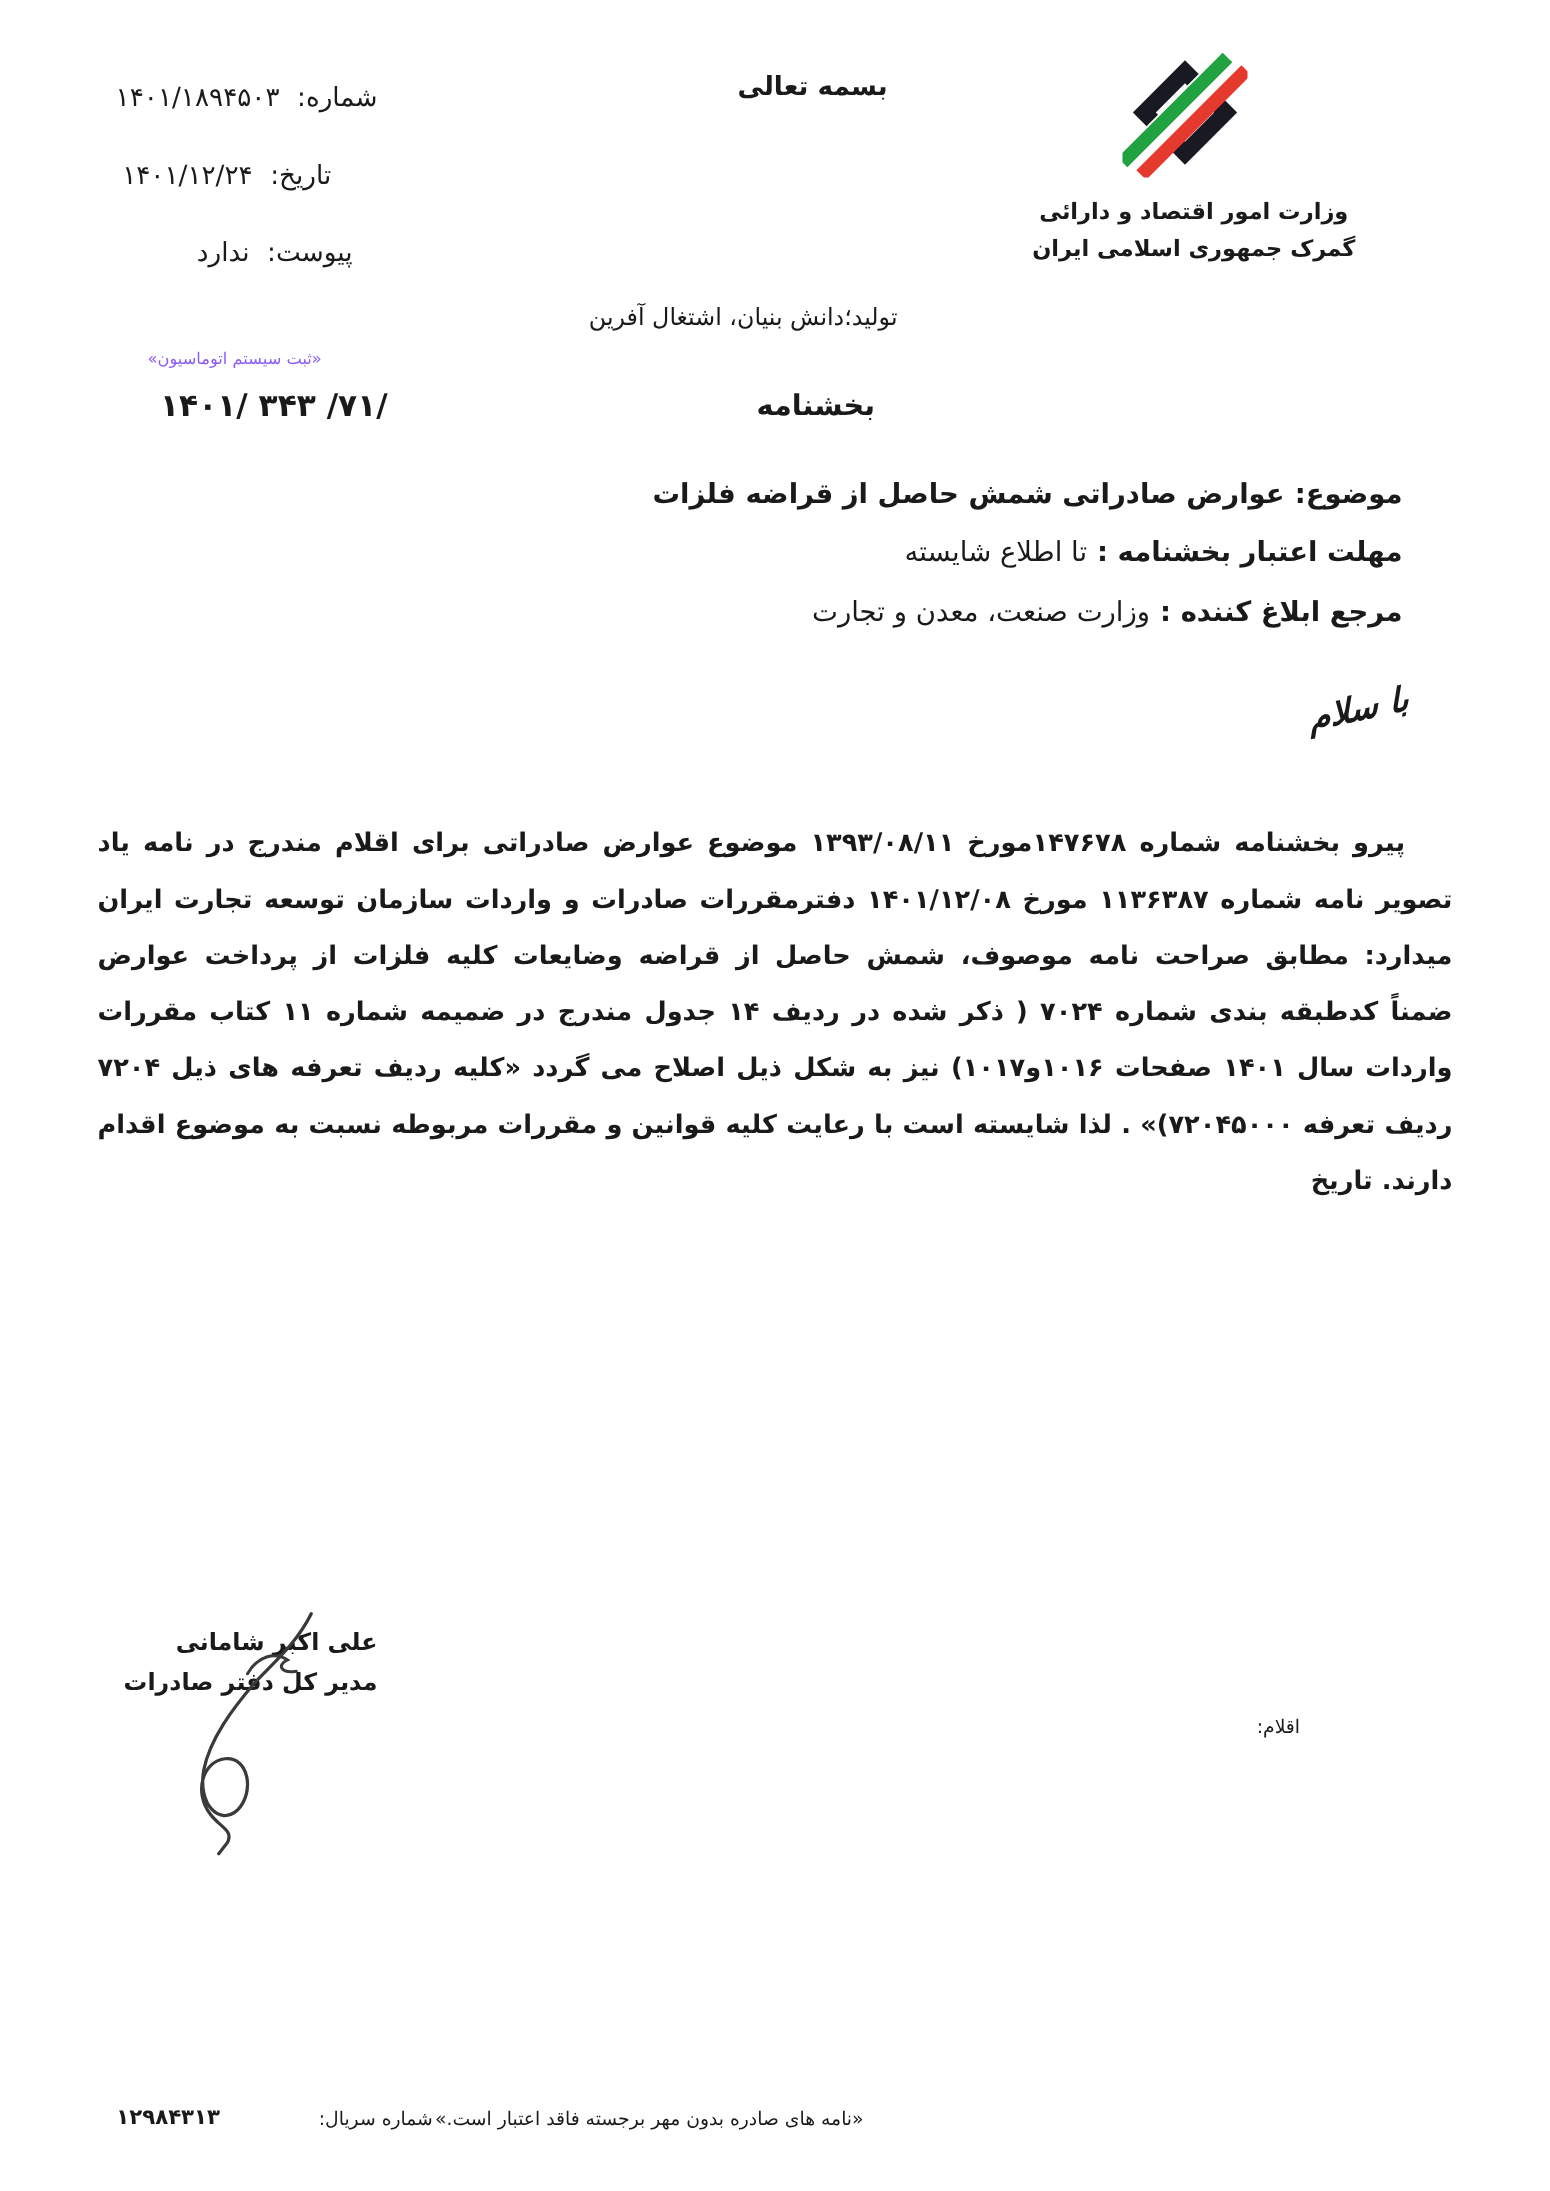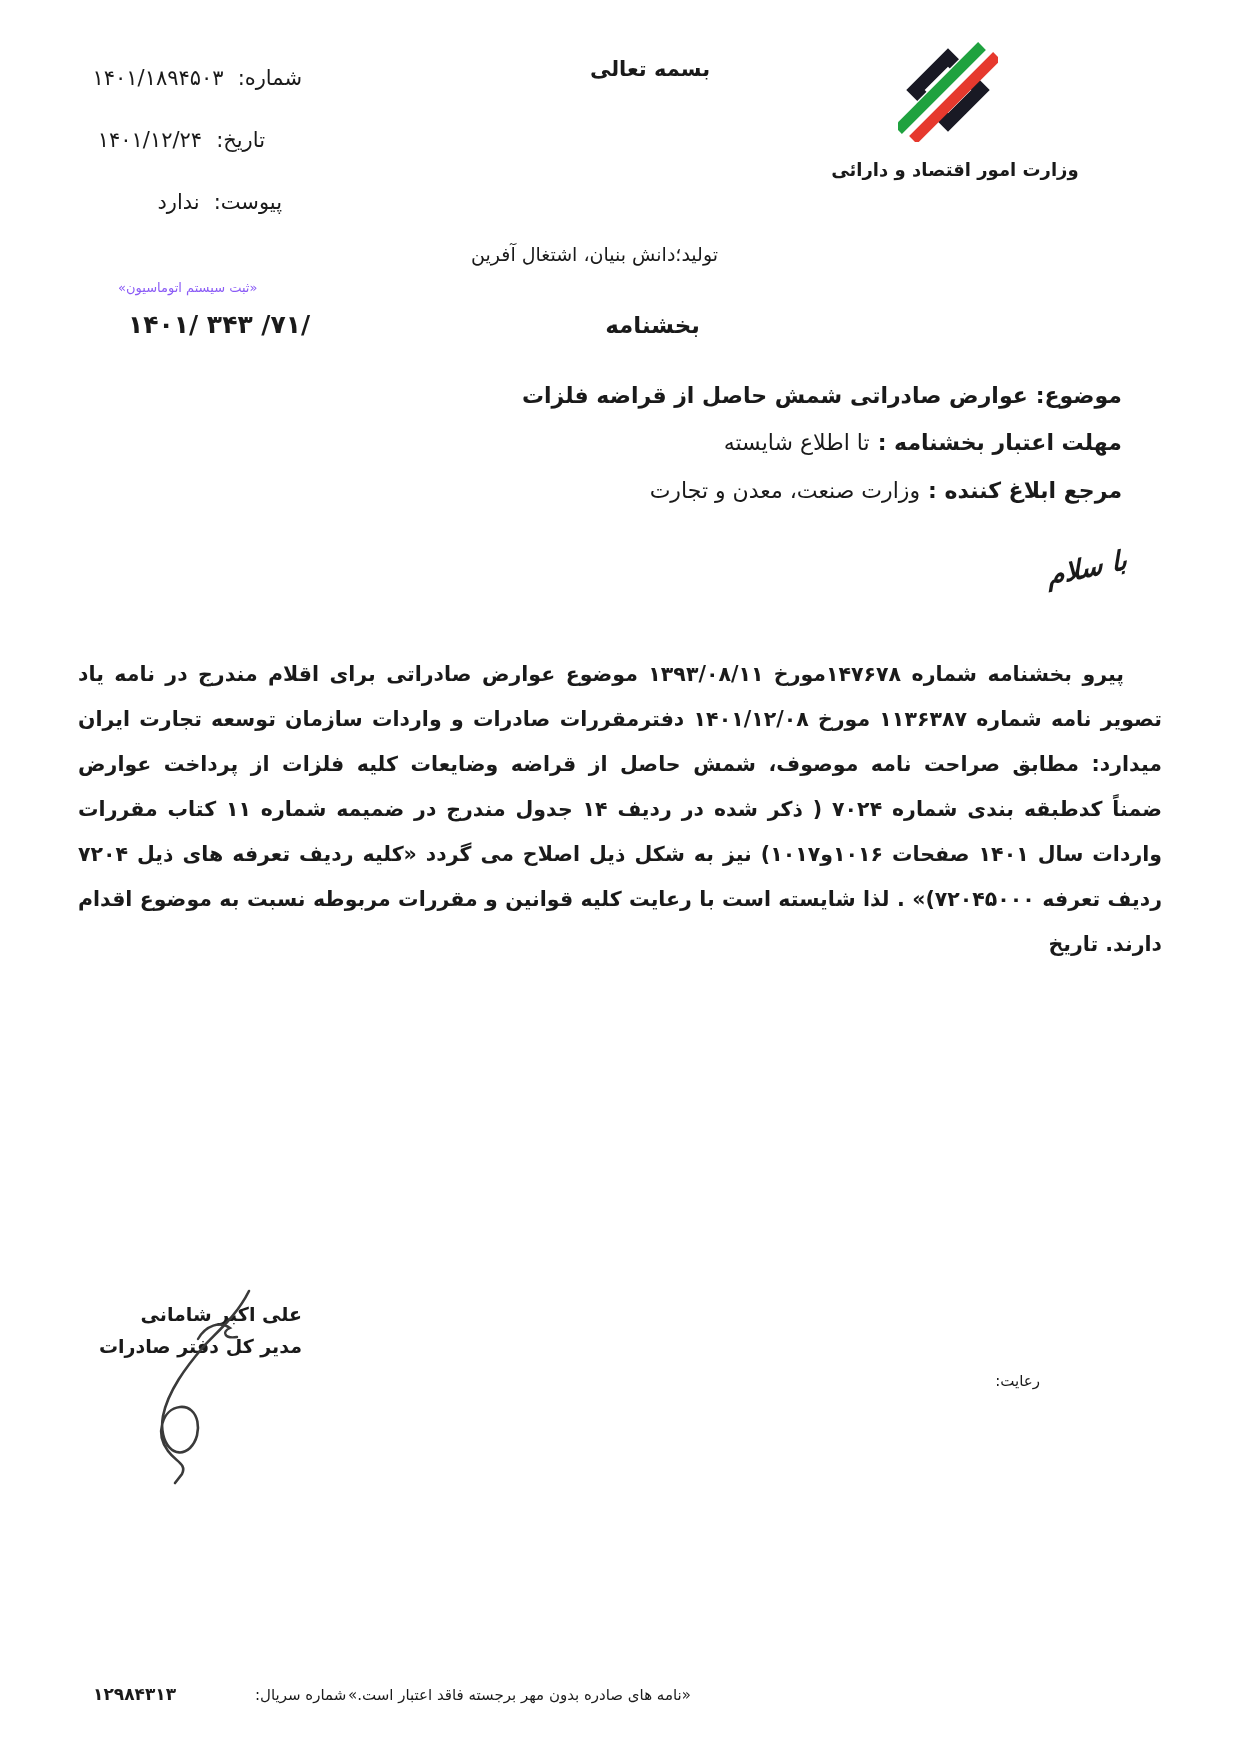--- a/index.html
+++ b/index.html
@@ -49,20 +49,21 @@
 
   <svg class="abs" style="top:38px;left:898px;" width="100" height="104" viewBox="0 0 100 104" aria-hidden="true">
     <rect x="27" y="29" width="46" height="46" fill="none" stroke-width="13" transform="rotate(45 50 52)" stroke="#191924"></rect>
     <line x1="2" y1="100" x2="98" y2="4" stroke="#ffffff" stroke-width="28"></line>
     <line x1="0" y1="92" x2="84" y2="8" stroke-width="11" stroke="#1fa23f"></line>
     <line x1="15" y1="102" x2="99" y2="18" stroke-width="11" stroke="#e6392e"></line>
   </svg>
 
   <div class="abs org-block" style="top:155px;left:790px;">
     <div>وزارت امور اقتصاد و دارائی</div>
+    <div>گمرک جمهوری اسلامی ایران</div>
   </div>
 
   <div class="abs meta-line" style="top:66px;right:938px;">
     <span class="lbl">شماره:</span><span class="val">۱۴۰۱/۱۸۹۴۵۰۳</span>
   </div>
   <div class="abs meta-line" style="top:128px;right:975px;">
     <span class="lbl">تاریخ:</span><span class="val">۱۴۰۱/۱۲/۲۴</span>
   </div>
   <div class="abs meta-line" style="top:190px;right:958px;">
     <span class="lbl">پیوست:</span><span class="val">ندارد</span>
@@ -96,19 +97,19 @@
       <div class="body-line last">دارند. تاریخ</div>
     </div>
 
   <div class="abs sig-name" style="top:1303px;right:938px;">علی اکبر شامانی</div>
   <div class="abs sig-title" style="top:1335px;right:938px;">مدیر کل دفتر صادرات</div>
   <svg class="abs sig-svg" style="top:1155px;left:118px;" width="160" height="330" viewBox="0 0 160 330" aria-hidden="true">
     <path d="M80,184 c8,-14 22,-18 32,-11 c-9,4 -5,11 7,9" fill="none" stroke="#3a3a3a" stroke-width="2.4" stroke-linecap="round"></path>
     <path d="M131,136 C119,160 101,175 86,191 C68,212 50,236 45,261 C40,289 58,306 72,293 C86,279 81,250 62,252 C44,254 37,279 50,296 C58,307 69,309 64,319 L57,328" fill="none" stroke="#3a3a3a" stroke-width="2.6" stroke-linecap="round"></path>
   </svg>
 
-  <div class="abs cc-label" style="top:1372px;right:200px;">رعایت:</div>
+  <div class="abs cc-label" style="top:1372px;right:200px;">اقلام:</div>
 
   <div class="abs serial-value" style="top:1684px;left:93px;" dir="ltr">۱۲۹۸۴۳۱۳</div>
   <div class="abs footer-text" style="top:1686px;left:255px;">شماره سریال:</div>
   <div class="abs footer-text" style="top:1686px;left:348px;">«نامه های صادره بدون مهر برجسته فاقد اعتبار است.»</div>
 
 </div>
 
 </body></html>

